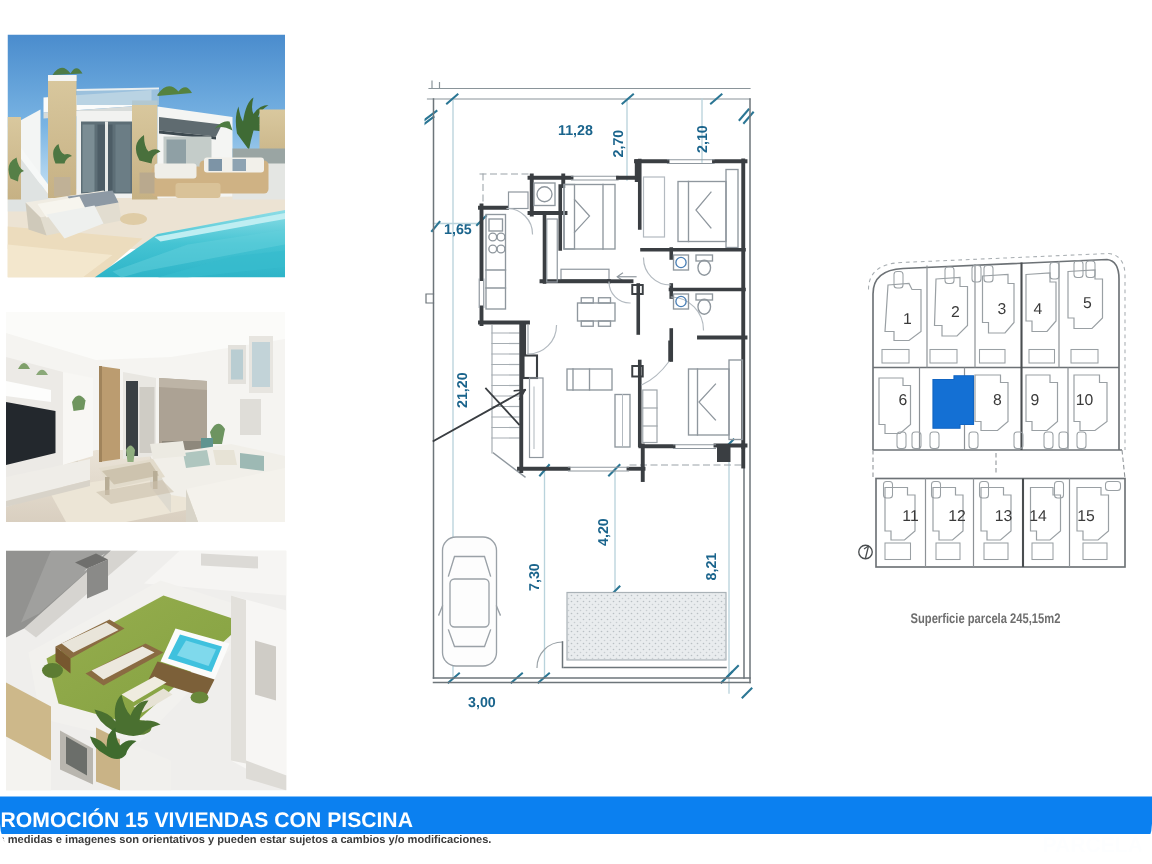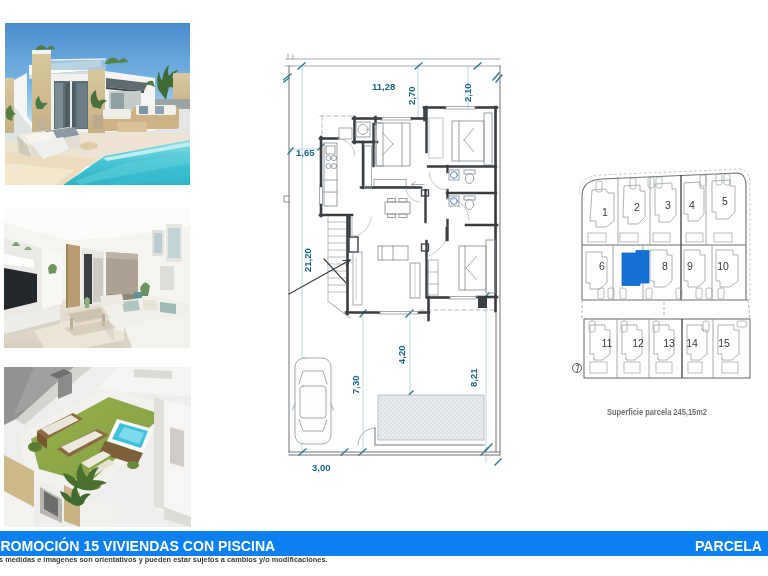--- a/index.html
+++ b/index.html
@@ -1,20 +1,20 @@
 <!DOCTYPE html>
 <html><head>
 <meta charset="utf-8">
 <style>
 html,body{margin:0;padding:0;background:#fff;}
-.page{position:relative;width:768px;height:576px;background:#fff;overflow:hidden;font-family:"Liberation Sans",sans-serif;}
+.page{position:relative;width:768px;height:576px;background:#fff;overflow:hidden;font-family:"Liberation Sans",sans-serif;border-radius:27px;}
 .abs{position:absolute;}
 .bar{position:absolute;left:0;top:531px;width:768px;height:25px;background:#0b80f0;color:#fdfeff;}
 .bar .l{position:absolute;left:-9px;top:7px;font-size:14.1px;font-weight:700;}
-.bar .r{position:absolute;right:6px;top:7px;font-size:14.1px;font-weight:700;}
+.bar .r{position:absolute;right:6px;top:24px;font-size:14.1px;font-weight:700;}
 .disc{position:absolute;left:-1px;top:555px;width:785px;font-size:7.4px;color:#3c3c3c;font-weight:700;}
 </style>
 </head>
 <body>
 <div class="page">
 
 <svg class="abs" style="left:5px;top:23px" width="185" height="162" viewBox="0 0 185 162">
 <defs>
 <linearGradient id="sky1" x1="0" y1="0" x2="0" y2="1">
 <stop offset="0" stop-color="#4a8ccd"></stop>

